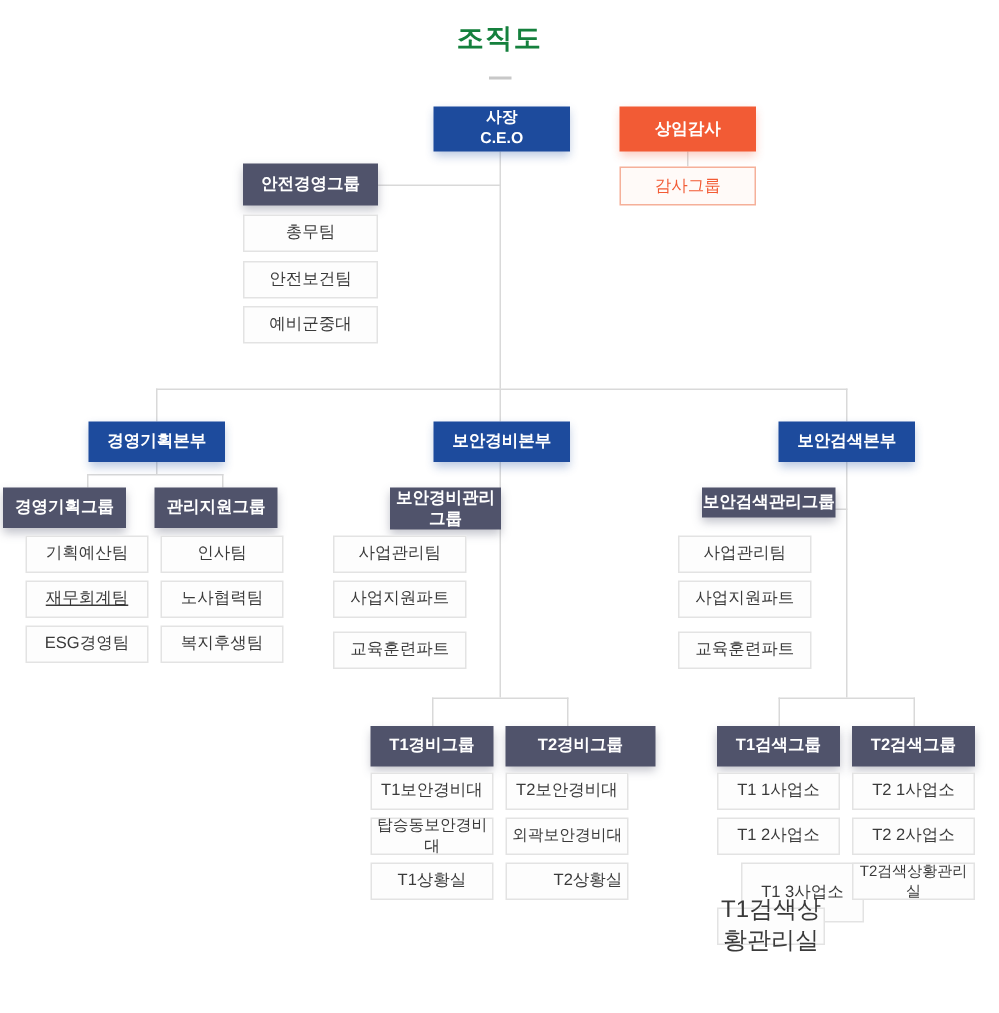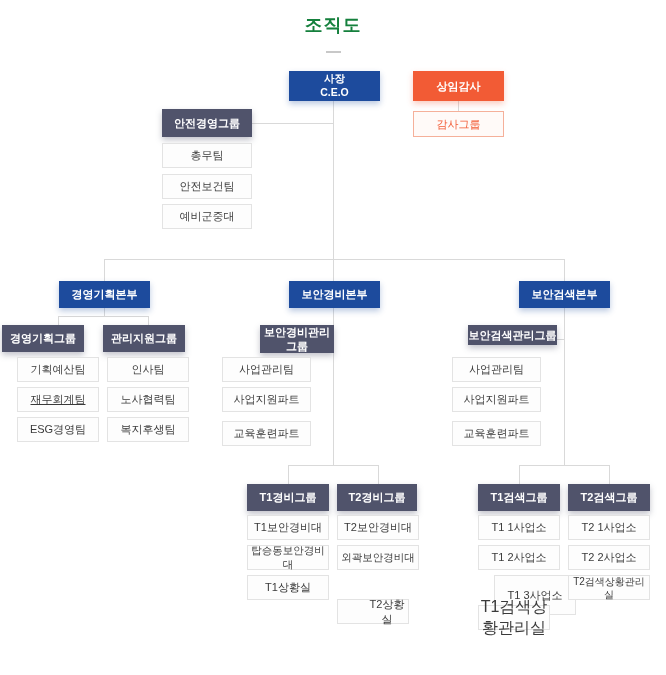--- a/index.html
+++ b/index.html
@@ -105,24 +105,24 @@
 <div class="box slate" style="left:224px;top:325px;width:74px;height:28px;margin-left:36px;">보안경비관리그룹</div>
 <div class="box team" style="left:222px;top:357px;width:89px;height:25px;">사업관리팀</div>
 <div class="box team" style="left:222px;top:387px;width:89px;height:25px;">사업지원파트</div>
 <div class="box team" style="left:222px;top:421px;width:89px;height:25px;">교육훈련파트</div>
 
 <div class="box slate" style="left:247px;top:484px;width:82px;height:27px;">T1경비그룹</div>
 <div class="box team" style="left:247px;top:515px;width:82px;height:25px;">T1보안경비대</div>
 <div class="box team" style="left:247px;top:545px;width:82px;height:25px;font-size:10.5px;">탑승동보안경비대</div>
 <div class="box team" style="left:247px;top:575px;width:82px;height:25px;">T1상황실</div>
 
-<div class="box slate" style="left:337px;top:484px;width:80px;height:27px;">T2경비그룹</div>
+<div class="box slate" style="left:337px;top:484px;width:100px;height:27px;">T2경비그룹</div>
 <div class="box team" style="left:337px;top:515px;width:82px;height:25px;">T2보안경비대</div>
 <div class="box team" style="left:337px;top:545px;width:82px;height:25px;font-size:10.5px;">외곽보안경비대</div>
-<div class="box team" style="left:337px;top:599px;width:72px;height:25px;padding-left:28px;">T2상황실</div>
+<div class="box team" style="left:337px;top:575px;width:82px;height:25px;padding-left:28px;">T2상황실</div>
 
 <div class="box slate" style="left:452px;top:325px;width:89px;height:20px;margin-left:16px;">보안검색관리그룹</div>
 <div class="box team" style="left:452px;top:357px;width:89px;height:25px;">사업관리팀</div>
 <div class="box team" style="left:452px;top:387px;width:89px;height:25px;">사업지원파트</div>
 <div class="box team" style="left:452px;top:421px;width:89px;height:25px;">교육훈련파트</div>
 
 <div class="box slate" style="left:478px;top:484px;width:82px;height:27px;">T1검색그룹</div>
 <div class="box team" style="left:478px;top:515px;width:82px;height:25px;">T1 1사업소</div>
 <div class="box team" style="left:478px;top:545px;width:82px;height:25px;">T1 2사업소</div>
 <div class="box team" style="left:494px;top:575px;width:82px;height:40px;">T1 3사업소</div>

